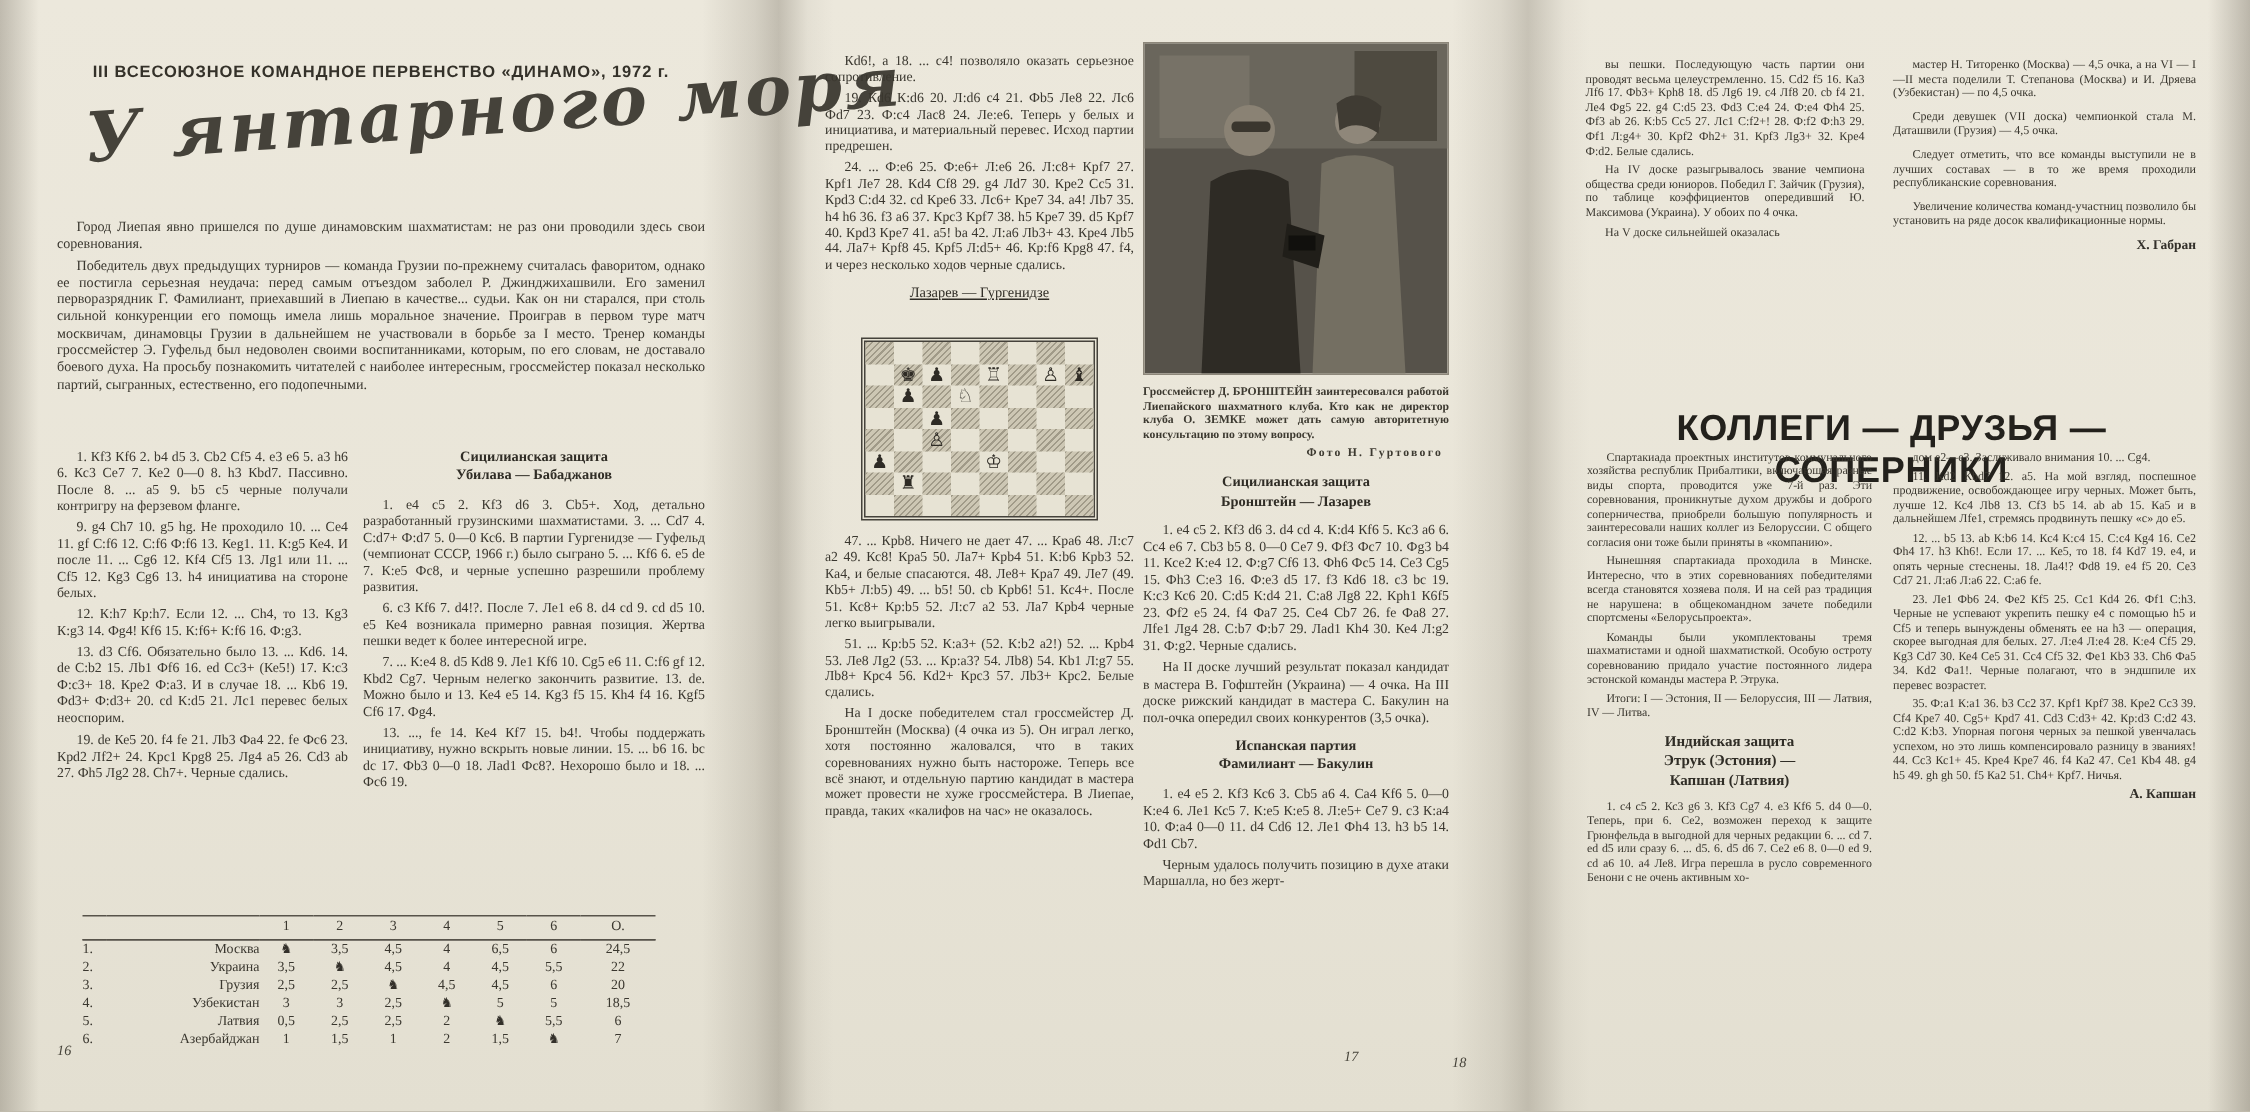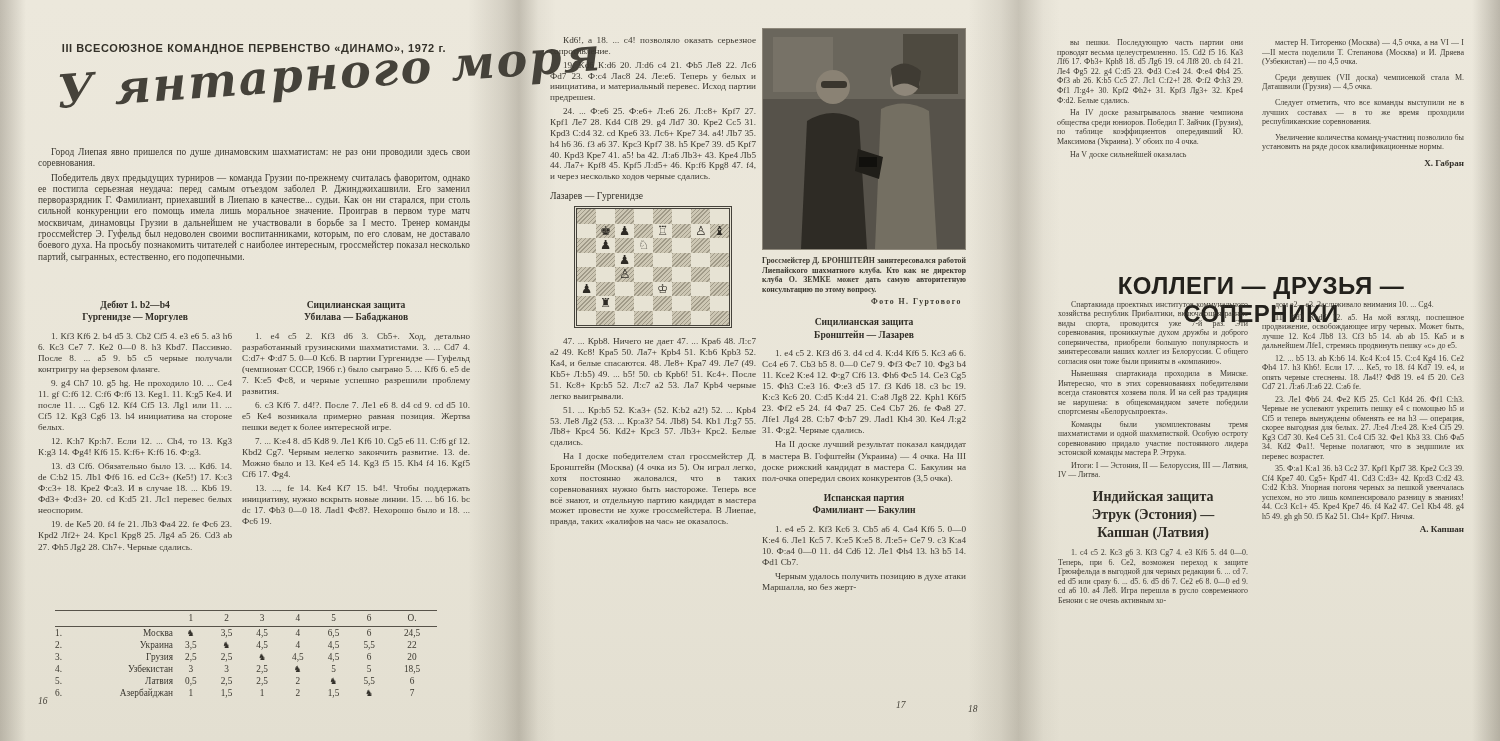--- a/index.html
+++ b/index.html
@@ -28,60 +28,56 @@
   .crosstable th{font-weight:normal;text-align:center;padding:2px 0 3px;}
   .crosstable thead tr{border-top:1px solid #57534a;border-bottom:1.5px solid #57534a;}
   .crosstable td{padding:1px 0;text-align:center;}
   .crosstable td.rnum{text-align:left;width:16px;}
   .crosstable td.team{text-align:right;width:102px;}
   .crosstable td.dia{font-family:"DejaVu Sans",sans-serif;font-size:9px;color:#33302a;}
   .pagenum{font-style:italic;font-size:9.5px;color:#47443b;}
   .pn16{left:38px;top:696px;} .pn17{left:896px;top:700px;} .pn18{left:968px;top:704px;}
   .c17-1{left:550px;top:35px;width:206px;font-size:9.2px;line-height:1.18;}
   .c17-2{left:762px;top:28px;width:204px;font-size:9.2px;line-height:1.2;}
-  .diagram-caption{font-size:9.6px;margin:8px 0 5px;color:#302d26;}
+  .diagram-caption{text-align:center;font-size:9.6px;margin:8px 0 24px;color:#302d26;text-decoration:underline;}
   .board{width:152px;margin:0 auto 8px;border:3px double #45423b;background:#e7e3d4;
     display:grid;grid-template-columns:repeat(8,1fr);grid-template-rows:repeat(8,14.5px);}
   .sq{display:flex;align-items:center;justify-content:center;
     font-family:"DejaVu Sans",sans-serif;font-size:12.5px;line-height:1;color:#2e2b25;}
   .sq.dark{background:#cdc7b4;background-image:repeating-linear-gradient(135deg,rgba(88,82,66,.38) 0 1px,rgba(0,0,0,0) 1px 3px);}
   .photo{width:204px;height:222px;border:1px solid #8d877a;box-sizing:border-box;margin-bottom:6px;}
   .caption{font-size:7.8px;font-weight:bold;line-height:1.25;text-align:justify;color:#3c3930;}
   .caption-credit{font-size:7.8px;font-weight:bold;letter-spacing:1.5px;text-align:right;margin:2px 4px 10px 0;color:#3c3930;}
   .c18-t1{left:1057px;top:38px;width:186px;font-size:8px;line-height:1.2;}
   .c18-t2{left:1262px;top:38px;width:202px;font-size:8px;line-height:1.2;}
   .c18-t2 .para{margin-bottom:6px;}
   .byline{text-align:right;font-weight:bold;font-size:9px;color:#33302a;}
   .kollegi-head{left:1055px;top:272px;width:412px;text-align:center;
     font-family:"Liberation Sans",sans-serif;font-weight:bold;font-size:24px;letter-spacing:.5px;color:#23211c;}
   .c18-a1{left:1058px;top:300px;width:190px;font-size:7.9px;line-height:1.2;}
   .c18-a2{left:1262px;top:300px;width:202px;font-size:8px;line-height:1.19;}
-  .game-head-small{text-align:center;font-weight:bold;font-size:14px;line-height:1.3;margin:8px 0 6px;color:#302d26;}
+  .game-head-small{text-align:center;font-weight:bold;font-size:10px;line-height:1.3;margin:8px 0 6px;color:#302d26;}
 </style>
 </head>
 <body>
 
 <div class="canvas">
   <div class="shade edgeL"></div>
   <div class="shade spine1"></div>
   <div class="shade spine2"></div>
   <div class="shade edgeR"></div>
 
   <div class="block p16-header">III ВСЕСОЮЗНОЕ КОМАНДНОЕ ПЕРВЕНСТВО «ДИНАМО», 1972 г.</div>
   <div class="block p16-title">У янтарного моря</div>
   <div class="block p16-intro paras">
       <p class="para">Город Лиепая явно пришелся по душе динамовским шахматистам: не раз они проводили здесь свои соревнования.</p>
       <p class="para">Победитель двух предыдущих турниров — команда Грузии по-прежнему считалась фаворитом, однако ее постигла серьезная неудача: перед самым отъездом заболел Р. Джинджихашвили. Его заменил перворазрядник Г. Фамилиант, приехавший в Лиепаю в качестве... судьи. Как он ни старался, при столь сильной конкуренции его помощь имела лишь моральное значение. Проиграв в первом туре матч москвичам, динамовцы Грузии в дальнейшем не участвовали в борьбе за I место. Тренер команды гроссмейстер Э. Гуфельд был недоволен своими воспитанниками, которым, по его словам, не доставало боевого духа. На просьбу познакомить читателей с наиболее интересным, гроссмейстер показал несколько партий, сыгранных, естественно, его подопечными.</p>
     </div>
 
   <div class="block col c16-1">
-    <div class="game-head">
-      <div>Дебют 1. b2—b4</div>
-      <div>Гургенидзе — Моргулев</div>
-    </div>
     <div class="paras">
         <p class="para">1. Кf3 Кf6 2. b4 d5 3. Сb2 Сf5 4. е3 е6 5. а3 h6 6. Кс3 Се7 7. Ке2 0—0 8. h3 Кbd7. Пассивно. После 8. ... а5 9. b5 с5 черные получали контригру на ферзевом фланге.</p>
         <p class="para">9. g4 Сh7 10. g5 hg. Не проходило 10. ... Се4 11. gf С:f6 12. С:f6 Ф:f6 13. Кеg1. 11. К:g5 Ке4. И после 11. ... Сg6 12. Кf4 Сf5 13. Лg1 или 11. ... Сf5 12. Кg3 Сg6 13. h4 инициатива на стороне белых.</p>
         <p class="para">12. К:h7 Кр:h7. Если 12. ... Сh4, то 13. Кg3 К:g3 14. Фg4! Кf6 15. К:f6+ К:f6 16. Ф:g3.</p>
         <p class="para">13. d3 Сf6. Обязательно было 13. ... Кd6. 14. de С:b2 15. Лb1 Фf6 16. ed Сс3+ (Ке5!) 17. К:с3 Ф:с3+ 18. Кре2 Ф:а3. И в случае 18. ... Кb6 19. Фd3+ Ф:d3+ 20. cd К:d5 21. Лс1 перевес белых неоспорим.</p>
         <p class="para">19. de Ке5 20. f4 fe 21. Лb3 Фа4 22. fe Фс6 23. Крd2 Лf2+ 24. Крс1 Крg8 25. Лg4 а5 26. Сd3 аb 27. Фh5 Лg2 28. Сh7+. Черные сдались.</p>
       </div>
   </div>
 
   <div class="block col c16-2">

